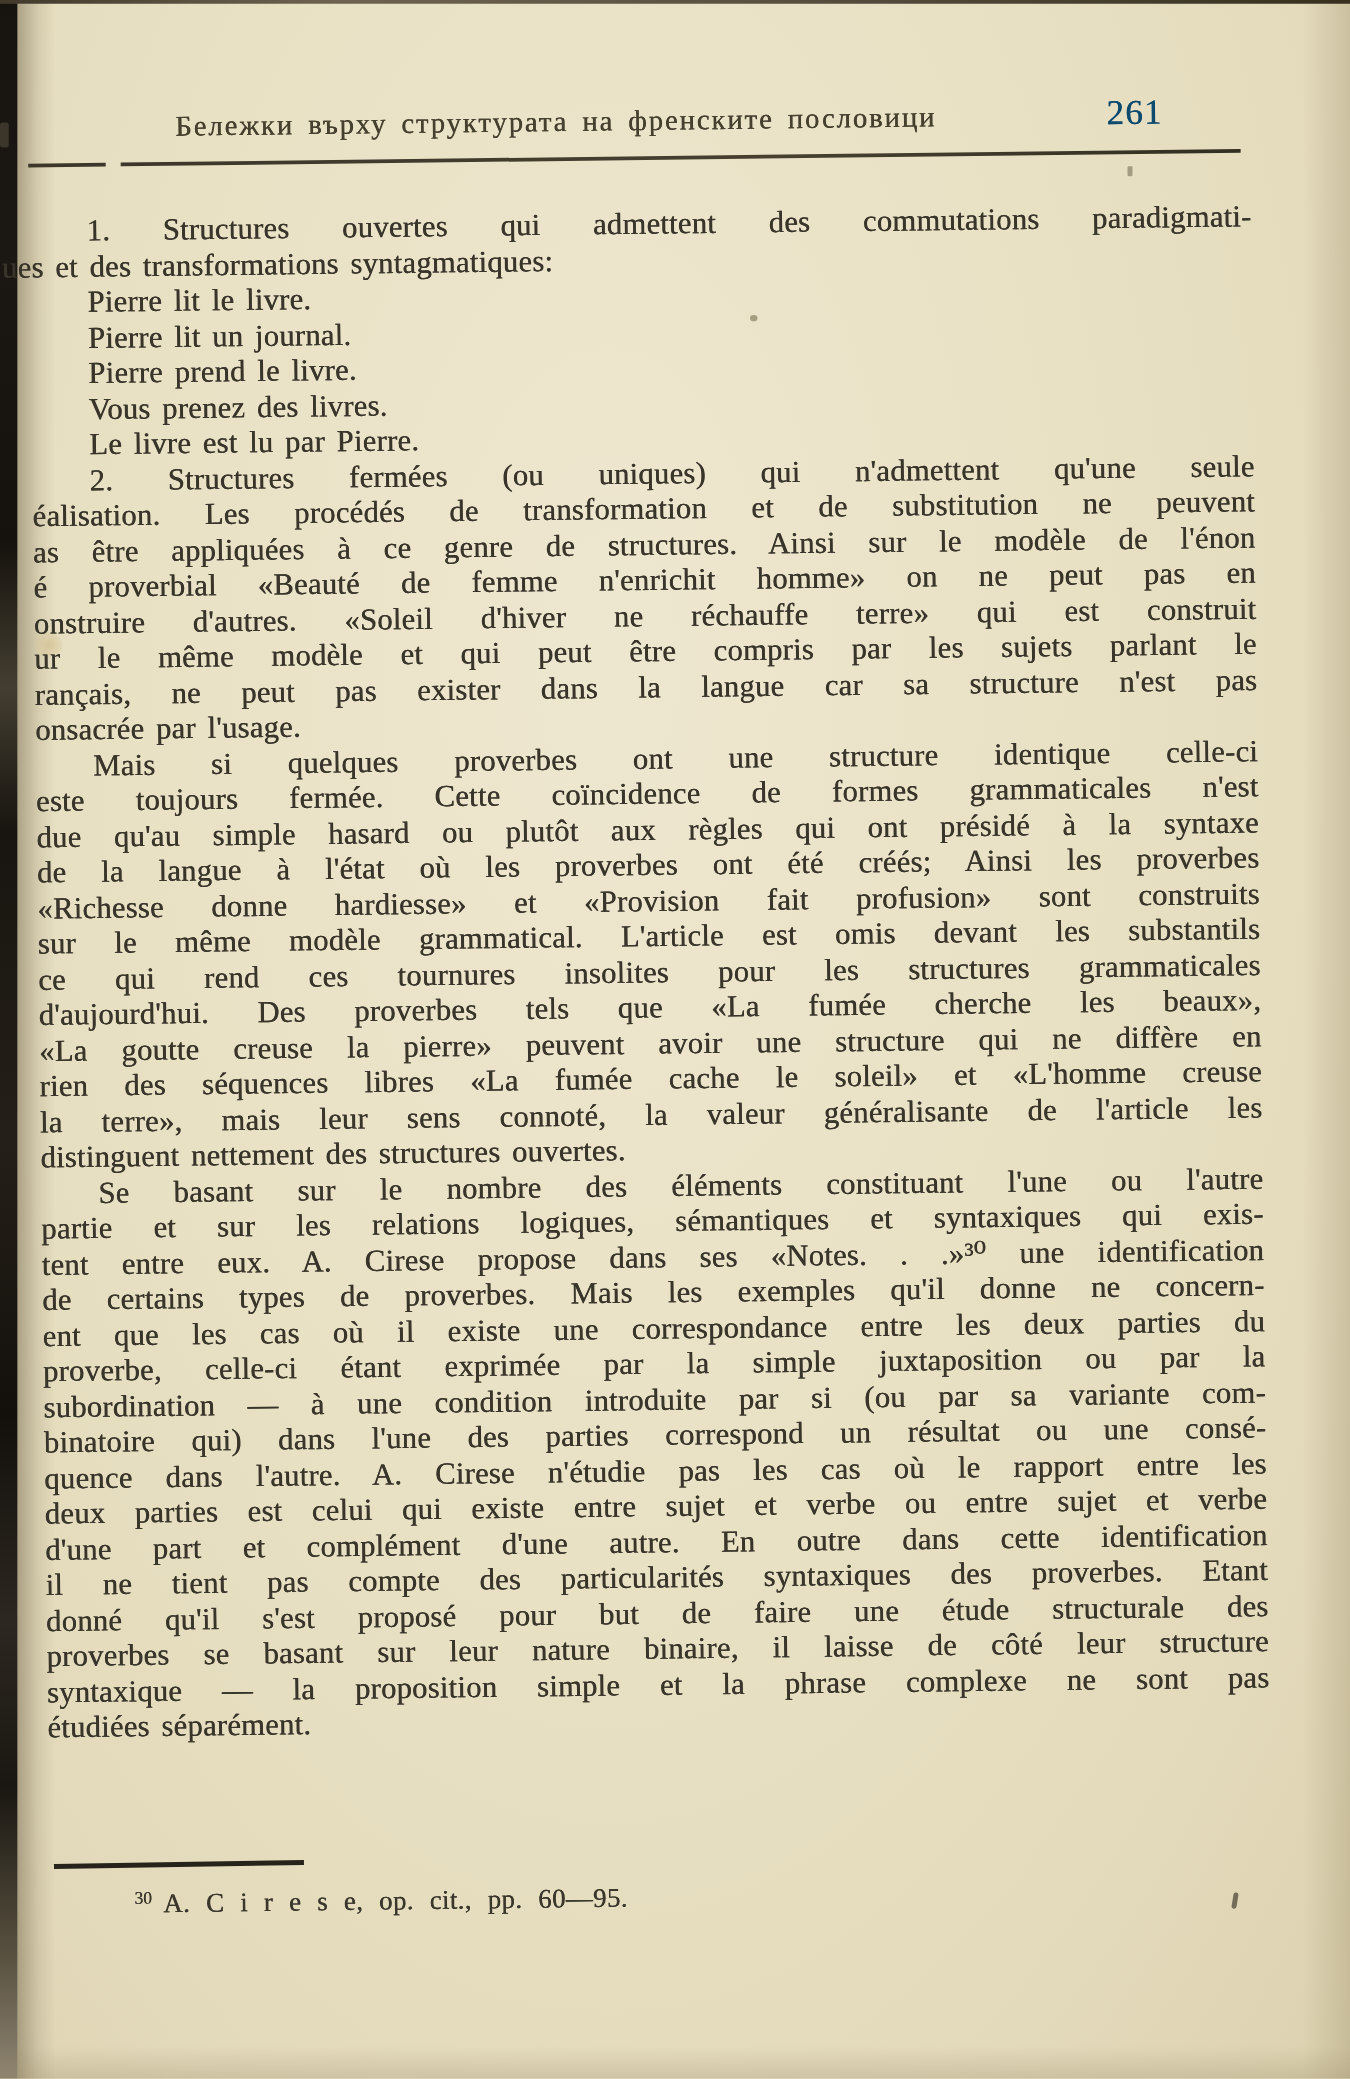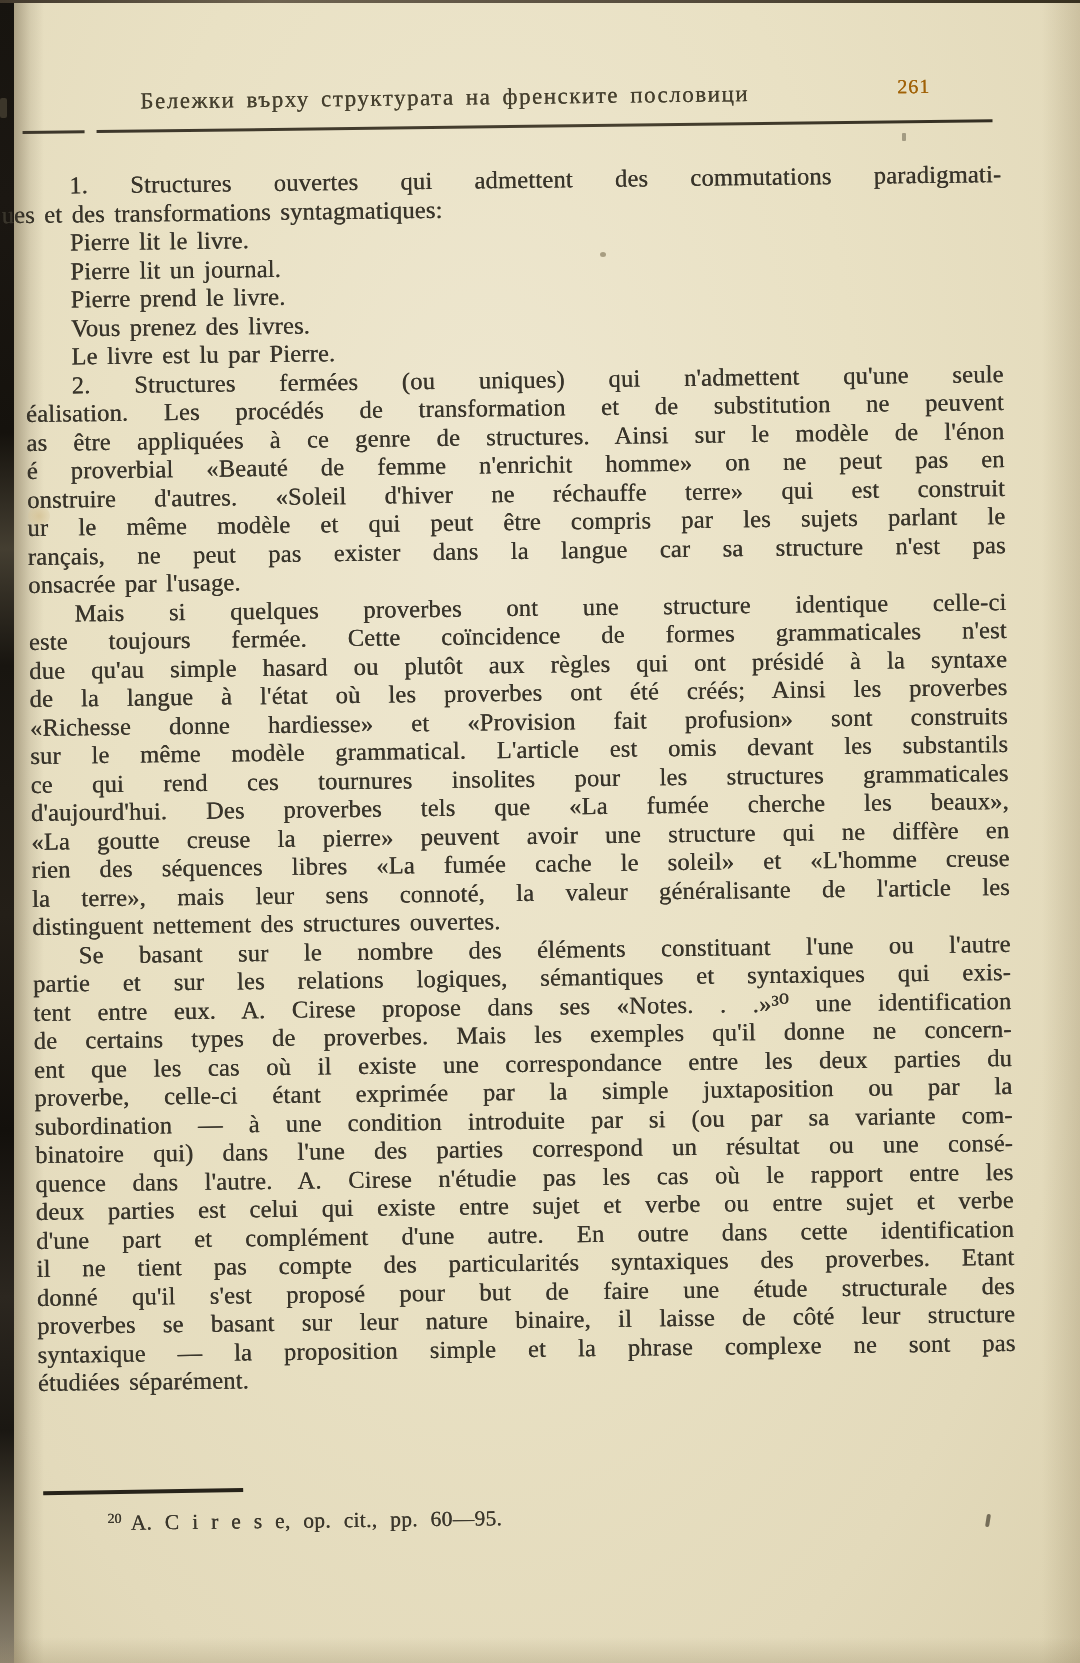--- a/index.html
+++ b/index.html
@@ -46,22 +46,22 @@
 
   .header-row { position: relative; height: 38px; }
   .header-title {
     position: absolute; left: 118px; top: 4px;
     font-size: 23px; letter-spacing: 1.5px; word-spacing: 4px;
     color: #46402f;
     text-shadow: 0.3px 0 0 currentColor;
   }
   .header-pagenum {
     position: absolute; right: 70px; top: 0;
-    font-size: 20px; letter-spacing: 1px;
-    color: #a16207;
+    font-size: 28px; letter-spacing: 1px;
+    color: #0c4a6e;
     text-shadow: 0.3px 0 0 currentColor;
   }
   .header-rule {
     display: flex; align-items: center; margin-top: 7px; padding-right: 8px;
   }
   .header-rule .dash { width: 62px; height: 3px; background: #3d372b; }
   .header-rule .gap { width: 12px; }
   .header-rule .long { flex: 1; height: 2.6px; background: linear-gradient(to right, #3d372b, #47402f 60%, #332e22); }
 
   .body-text {
@@ -185,16 +185,16 @@
       <div class="line just">il ne tient pas compte des particularités syntaxiques des proverbes. Etant</div>
       <div class="line just">donné qu'il s'est proposé pour but de faire une étude  structurale des</div>
       <div class="line just">proverbes se basant sur leur nature binaire, il laisse de côté leur structure</div>
       <div class="line just">syntaxique — la proposition simple et la phrase complexe ne sont pas</div>
       <div class="line">étudiées séparément.</div>
     </div>
 
   <div class="footnote-rule"></div>
 
   <div class="footnote">
-    <span class="fn-marker">20</span><span>A. C i r e s e, op. cit., pp. 60—95.</span>
+    <span class="fn-marker">30</span><span>A. C i r e s e, op. cit., pp. 60—95.</span>
   </div>
 
 </div>
 
 </body></html>

